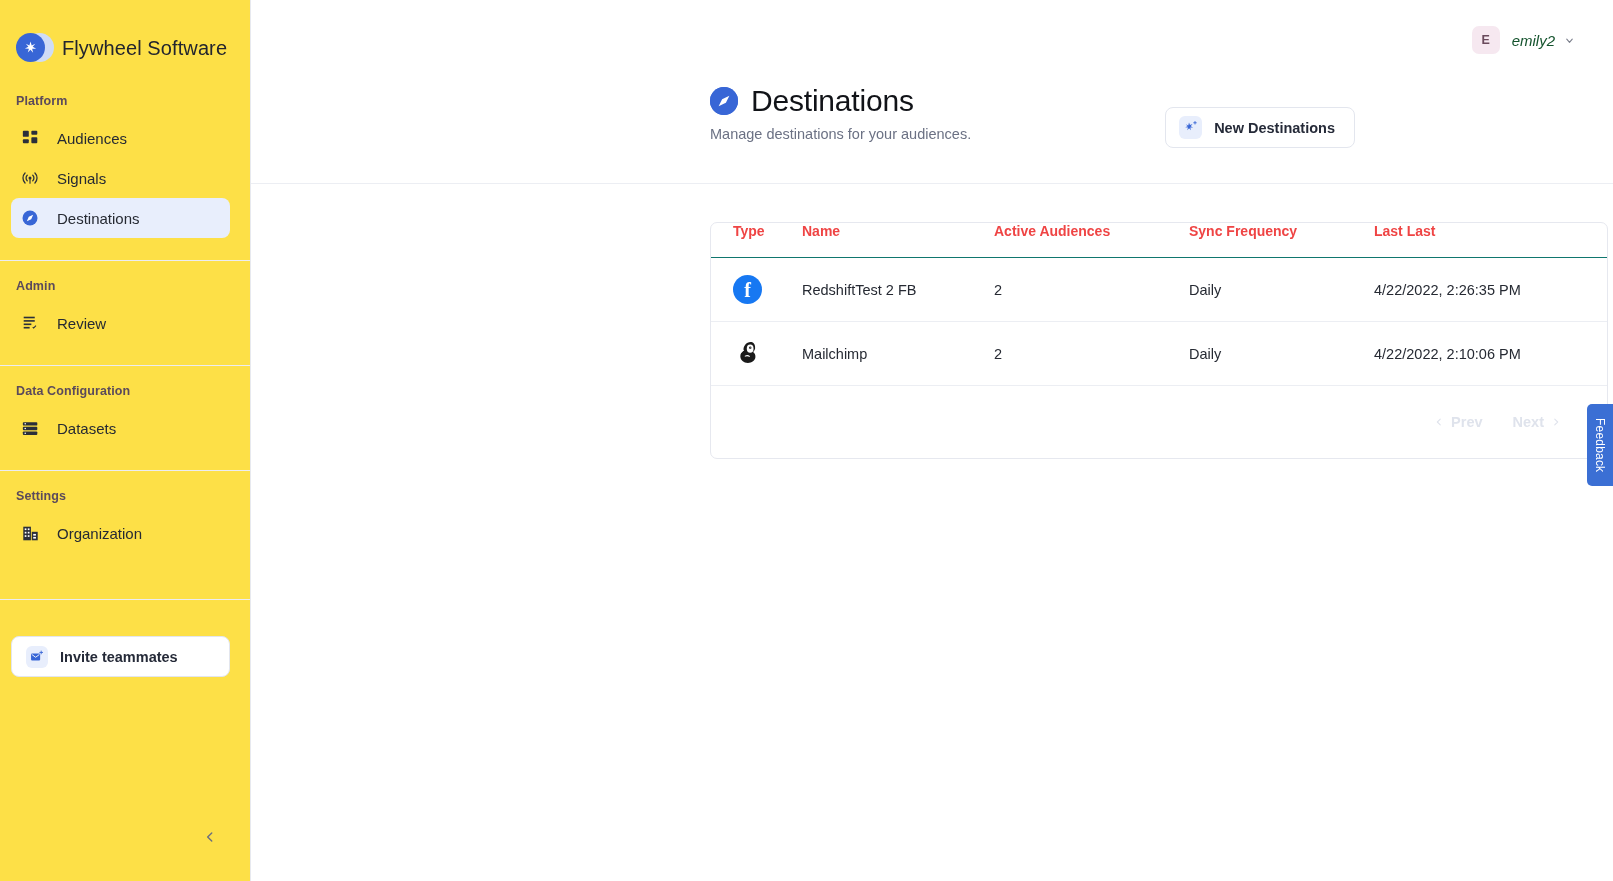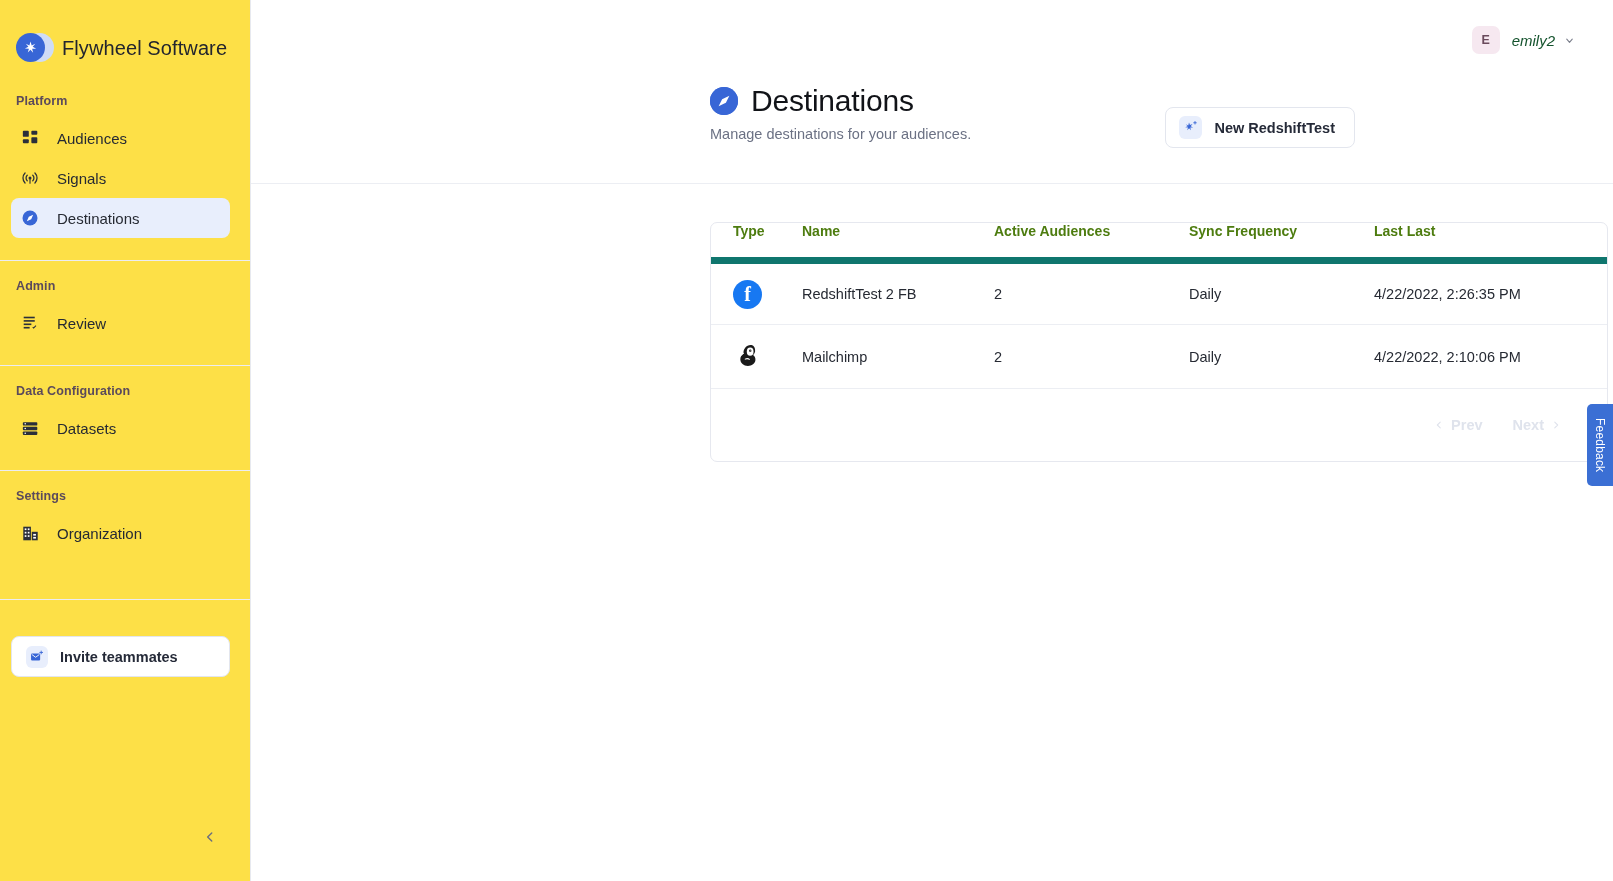--- a/index.html
+++ b/index.html
@@ -121,22 +121,22 @@
   }
   .search-row { display: flex; align-items: center; gap: 14px; height: 76px; padding-left: 22px; }
   .search-input {
     border: none; outline: none; font-size: 14.5px; color: #262a33;
     font-family: "Liberation Sans", sans-serif; width: 300px; background: transparent;
   }
   .search-input::placeholder { color: #707585; }
 
   table { width: 100%; border-collapse: collapse; }
   thead th {
-    text-align: left; font-size: 14px; font-weight: 700; color: #4d7c0f;
-    padding: 0 0 18px 0; border-bottom: 7px solid #0f766e;
+    text-align: left; font-size: 14px; font-weight: 700; color: #ef4444;
+    padding: 0 0 18px 0; border-bottom: 1px solid #0f766e;
   }
   tbody td {
     font-size: 14.5px; color: #262a33; height: 64px;
     border-bottom: 1px solid #eceef3; vertical-align: middle;
   }
   tbody tr:last-child td { border-bottom: 1px solid #eceef3; }
   .col-type { width: 91px; padding-left: 22px; }
   .col-name { width: 192px; }
   .col-aud  { width: 195px; }
   .col-freq { width: 185px; }
@@ -322,21 +322,21 @@
         </div>
         <div class="page-sub">Manage destinations for your audiences.</div>
       </div>
       <button class="new-dest-btn">
         <span class="new-dest-icon">
           <svg width="15" height="15" viewBox="0 0 20 20">
             <path d="M8 3.2l1.3 3.6 3.4-1.4-2.4 2.8 3.2 1.8-3.8.1.9 3.6-2.5-2.8-2.5 2.7 1.1-3.6-3.8-.2 3.3-1.6-2.5-2.7 3.3 1.7z" fill="#3866d6"></path>
             <path d="M16 2v3.4M14.3 3.7h3.4" stroke="#3866d6" stroke-width="1.2" stroke-linecap="round"></path>
           </svg>
         </span>
-        <span>New RedshiftTest</span>
+        <span>New Destinations</span>
       </button>
     </div>
 
     <div class="content">
       <div class="card">
 
 
         <table>
           <thead>
             <tr>

